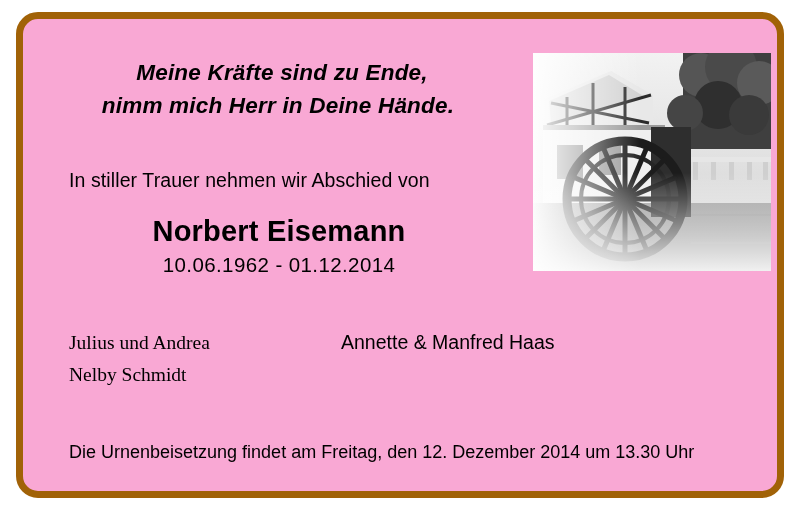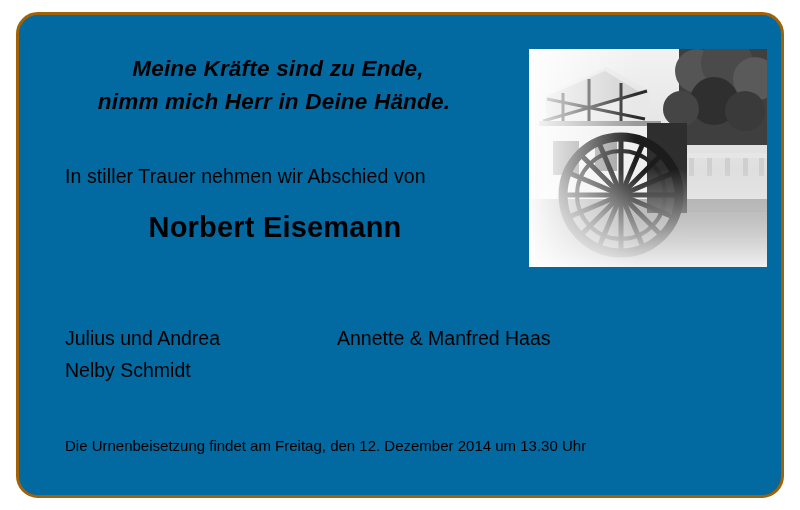--- a/index.html
+++ b/index.html
@@ -14,24 +14,24 @@
     color: #000000;
     overflow: hidden;
   }
 
   .obituary-card {
     position: absolute;
     left: 16px;
     top: 12px;
     width: 768px;
     height: 486px;
-    border: 3px solid #a16207;
+    border: 7px solid #a16207;
     border-radius: 22px;
     box-sizing: border-box;
-    background: #0369a1;
+    background: #f9a8d4;
   }
 
   .inner {
     position: relative;
     width: 100%;
     height: 100%;
   }
 
   
   .verse {
@@ -97,31 +97,31 @@
     left: 46px;
     top: 288px;
     width: 690px;
     font-size: 19.5px;
     line-height: 1.63;
   }
   .mourner-row {
     display: flex;
     align-items: baseline;
   }
-  .col-left { width: 272px; flex: 0 0 272px; }
+  .col-left { width: 272px; flex: 0 0 272px; font-family: Liberation Serif, serif; }
   .col-right { flex: 0 0 auto; margin-top: 20px; }
   .col-suffix { margin-left: 34px; }
 
   
   .footer {
     position: absolute;
     left: 46px;
     top: 420px;
     width: 700px;
-    font-size: 15px;
+    font-size: 18px;
     line-height: 1.52;
   }
   .footer div { white-space: nowrap; }
 </style>
 </head>
 <body>
 
 <div class="obituary-card">
   <div class="inner">
 
@@ -213,20 +213,21 @@
 
         <rect x="0" y="0" width="238" height="218" fill="url(#fadeL)"></rect>
         <rect x="0" y="0" width="238" height="218" fill="url(#fadeB)"></rect>
       </svg>
     </div>
 
     <div class="announce">In stiller Trauer nehmen wir Abschied von</div>
 
     <div class="deceased-name">Norbert Eisemann</div>
 
+    <div class="dates">10.06.1962  -  01.12.2014</div>
 
     <div class="mourners">
       <div class="mourner-row">
         <span class="col-left">Julius und Andrea</span>
         <span class="col-right">Annette &amp; Manfred Haas</span>
         <span class="col-suffix"></span>
       </div>
       <div class="mourner-row">
         <span class="col-left">Nelby Schmidt</span>
         <span class="col-suffix"></span>

